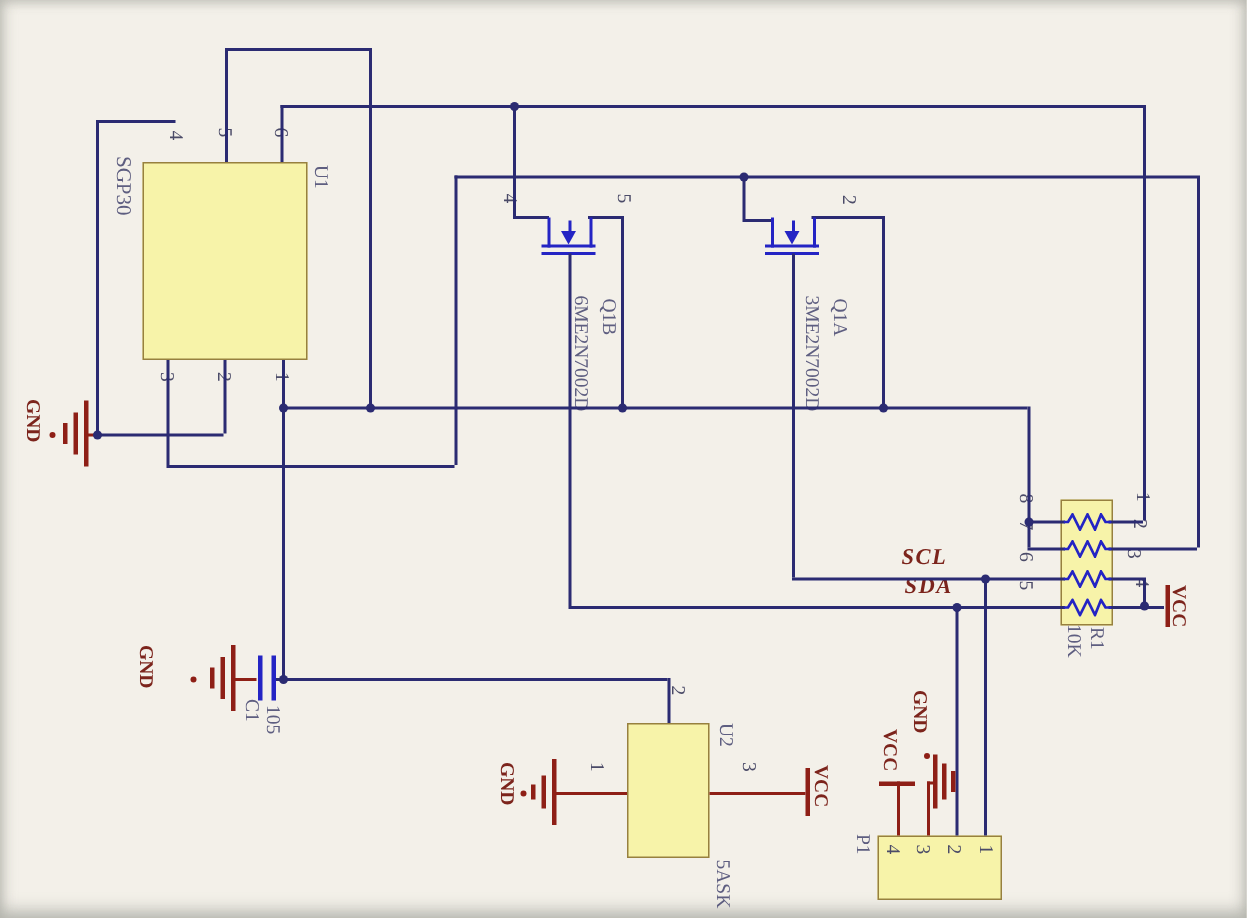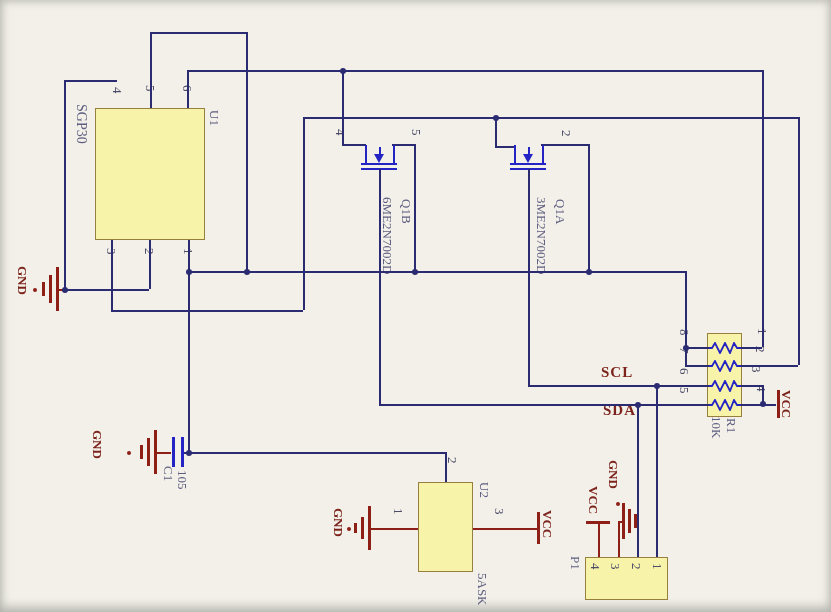--- a/index.html
+++ b/index.html
@@ -7,21 +7,21 @@
     position:relative;width:831px;height:612px;overflow:hidden;
     background:#f3f0e9;
     box-shadow: inset 0 -6px 10px rgba(140,145,138,.45),
                 inset 0 3px 6px rgba(190,190,183,.55),
                 inset 4px 0 8px rgba(200,198,190,.35),
                 inset -4px 0 8px rgba(200,198,190,.35);
   }
   .wire{position:absolute;}
   .box{position:absolute;background:#f7f3a9;border:1.5px solid #97803f;box-sizing:border-box;}
   .vt{position:absolute;transform-origin:0 0;transform:rotate(90deg);white-space:nowrap;line-height:1;}
-  .ht{position:absolute;white-space:nowrap;line-height:1;}
+  .ht{position:absolute;white-space:nowrap;line-height:1;font-style:italic;}
   .pin{font-size:13px;color:#4b4b68;}
   .ref{font-size:13px;color:#5e5e80;}
   .net{font-size:15px;font-weight:bold;color:#7c241c;letter-spacing:1px;}
   .pwr{font-size:13px;font-weight:bold;color:#7c241c;}
   .dot{position:absolute;width:6px;height:6px;border-radius:50%;background:#2b2b72;}
   .rdot{position:absolute;width:4px;height:4px;border-radius:50%;background:#8e1f16;}
   .tri{position:absolute;width:0;height:0;border-left:5px solid transparent;border-right:5px solid transparent;border-top:9px solid #2424c4;}
   svg.res{position:absolute;}
 </style>
 </head>
@@ -72,21 +72,21 @@
   <span class="vt ref" style="left:491px;top:482px">U2</span>
   <span class="vt ref" style="left:489px;top:573px">5ASK</span>
 
   <span class="vt pin" style="left:602px;top:563px">4</span>
   <span class="vt pin" style="left:622px;top:563px">3</span>
   <span class="vt pin" style="left:643px;top:563px">2</span>
   <span class="vt pin" style="left:664px;top:563px">1</span>
   <span class="vt ref" style="left:582px;top:556px">P1</span>
 
   <span class="ht net" style="left:601px;top:365px">SCL</span>
-  <span class="ht net" style="left:603px;top:403px">SDA</span>
+  <span class="ht net" style="left:603px;top:384px">SDA</span>
 
   <span class="vt pwr" style="left:29px;top:266px">GND</span>
   <span class="vt pwr" style="left:104px;top:430px">GND</span>
   <span class="vt pwr" style="left:345px;top:508px">GND</span>
   <span class="vt pwr" style="left:620px;top:460px">GND</span>
   <span class="vt pwr" style="left:554px;top:510px">VCC</span>
   <span class="vt pwr" style="left:600px;top:486px">VCC</span>
   <span class="vt pwr" style="left:793px;top:390px">VCC</span>
 
   <div class="tri" style="left:374px;top:154px"></div>

